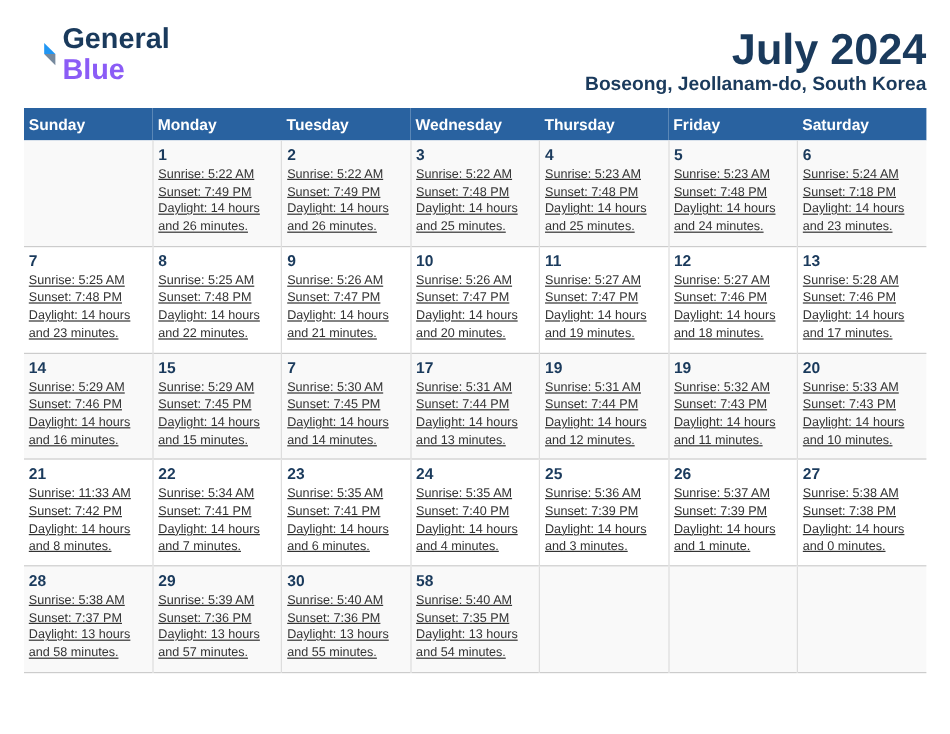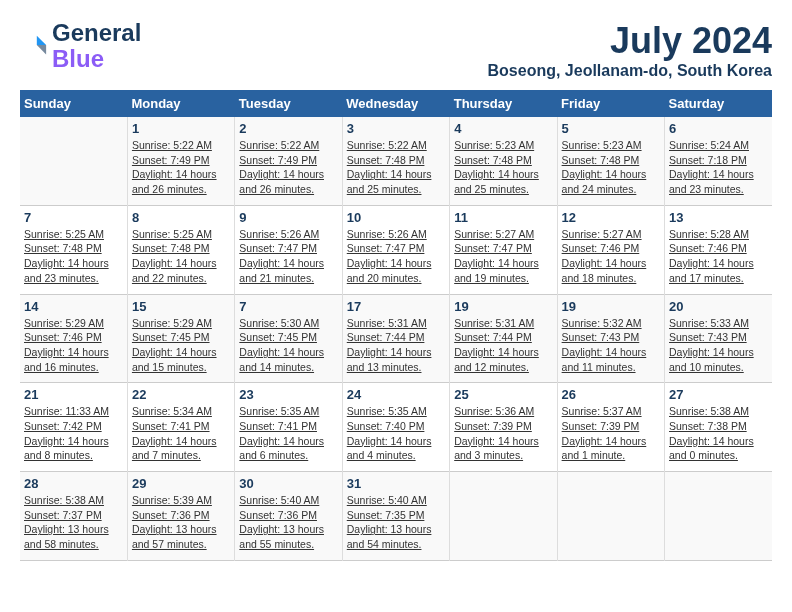--- a/index.html
+++ b/index.html
@@ -341,21 +341,21 @@
 and 57 minutes.</div>
         </td>
         <td>
           <span class="day-num">30</span>
           <div class="day-info">Sunrise: 5:40 AM
 Sunset: 7:36 PM
 Daylight: 13 hours
 and 55 minutes.</div>
         </td>
         <td>
-          <span class="day-num">31</span>
+          <span class="day-num">58</span>
           <div class="day-info">Sunrise: 5:40 AM
 Sunset: 7:35 PM
 Daylight: 13 hours
 and 54 minutes.</div>
         </td>
         <td></td>
         <td></td>
         <td></td>
       </tr>
     </tbody>

